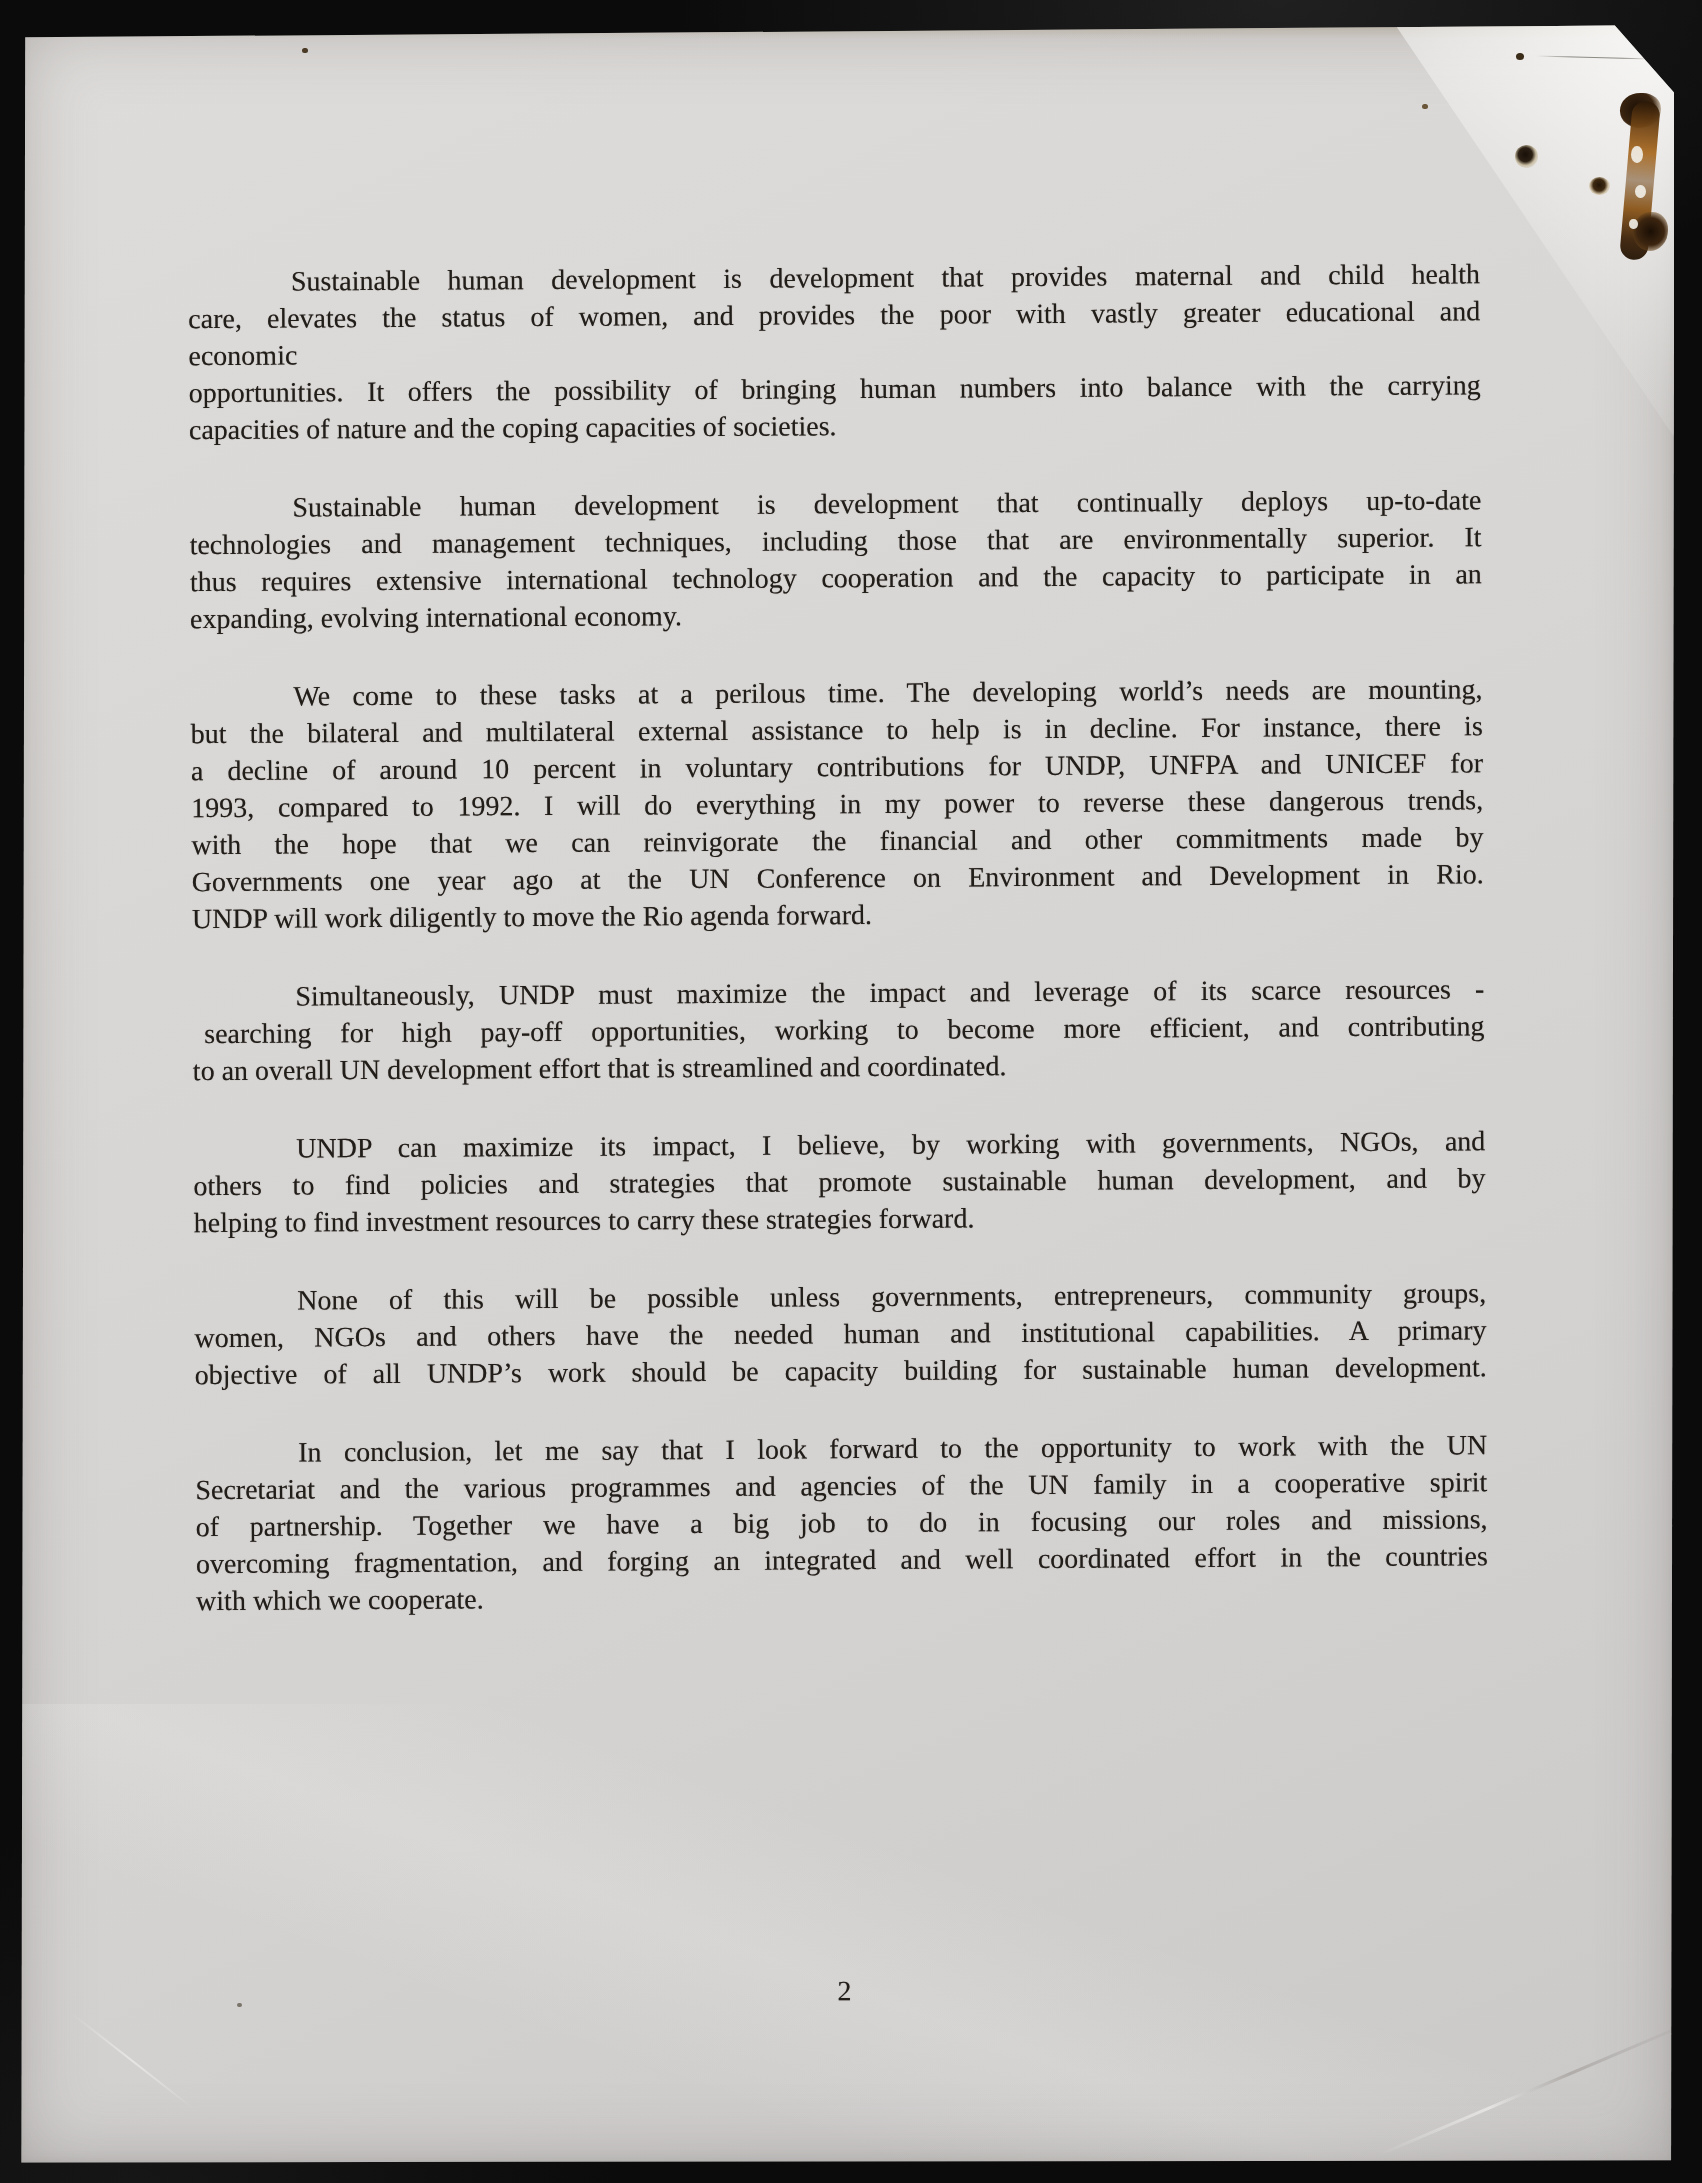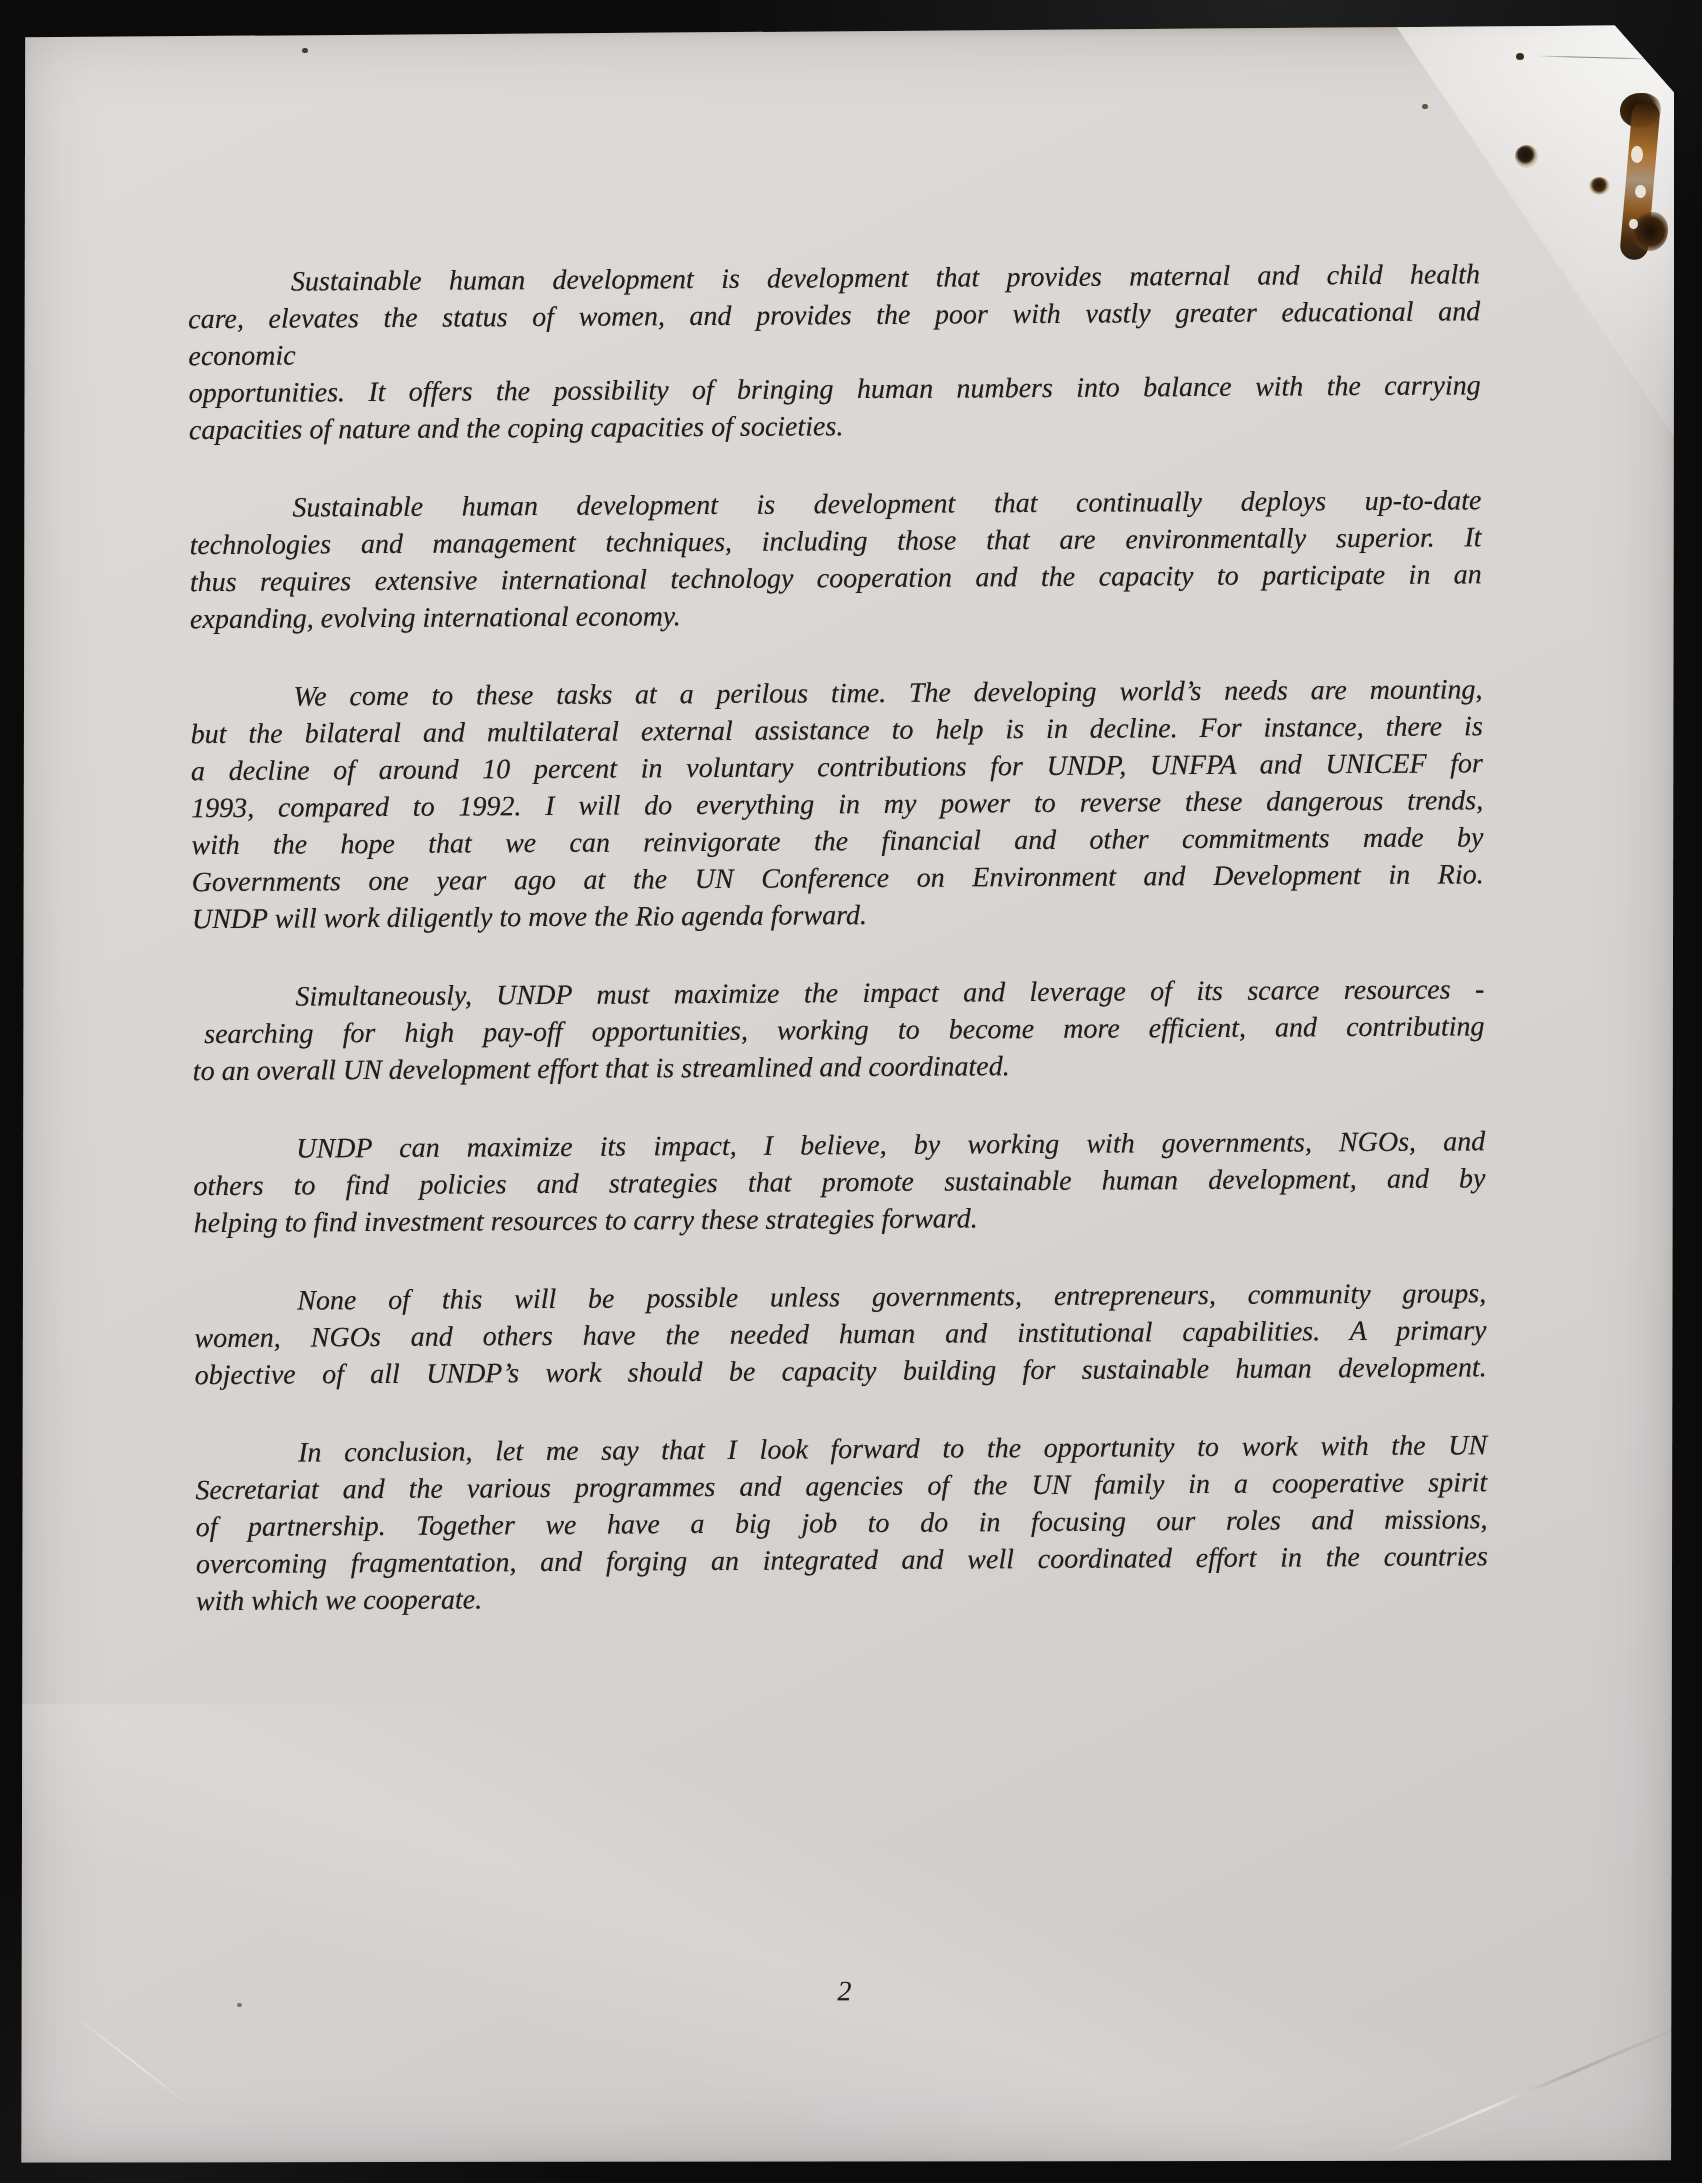--- a/index.html
+++ b/index.html
@@ -9,21 +9,20 @@
     background:#0b0b0b;
     font-family:"Liberation Serif", serif;
     position:relative;
   }
   .desk {
     position:absolute; inset:0;
     background:
       radial-gradient(1098px 581px at 75% 0%, #202020 0%, rgba(18,18,18,0) 55%),
       radial-gradient(969px 711px at 8% 100%, #161616 0%, rgba(11,11,11,0) 50%),
       #0b0b0b;
-    font-style: italic;
   }
   .paper {
     position:absolute; left:19.4px; top:24.5px;
     width:1655px; height:2138px;
     background:
       linear-gradient(155deg, #dedcda 0%, #d9d7d5 35%, #d4d2d1 68%, #cbc9c8 100%);
     clip-path: polygon(0.35% 0.6%, 96.4% 0.05%, 100% 3.2%, 99.8% 99.9%, 0.12% 100%);
     box-shadow:
       inset 0 0 71px rgba(104,101,98,0.38),
       inset 0 0 11.6px rgba(130,127,124,0.25);

